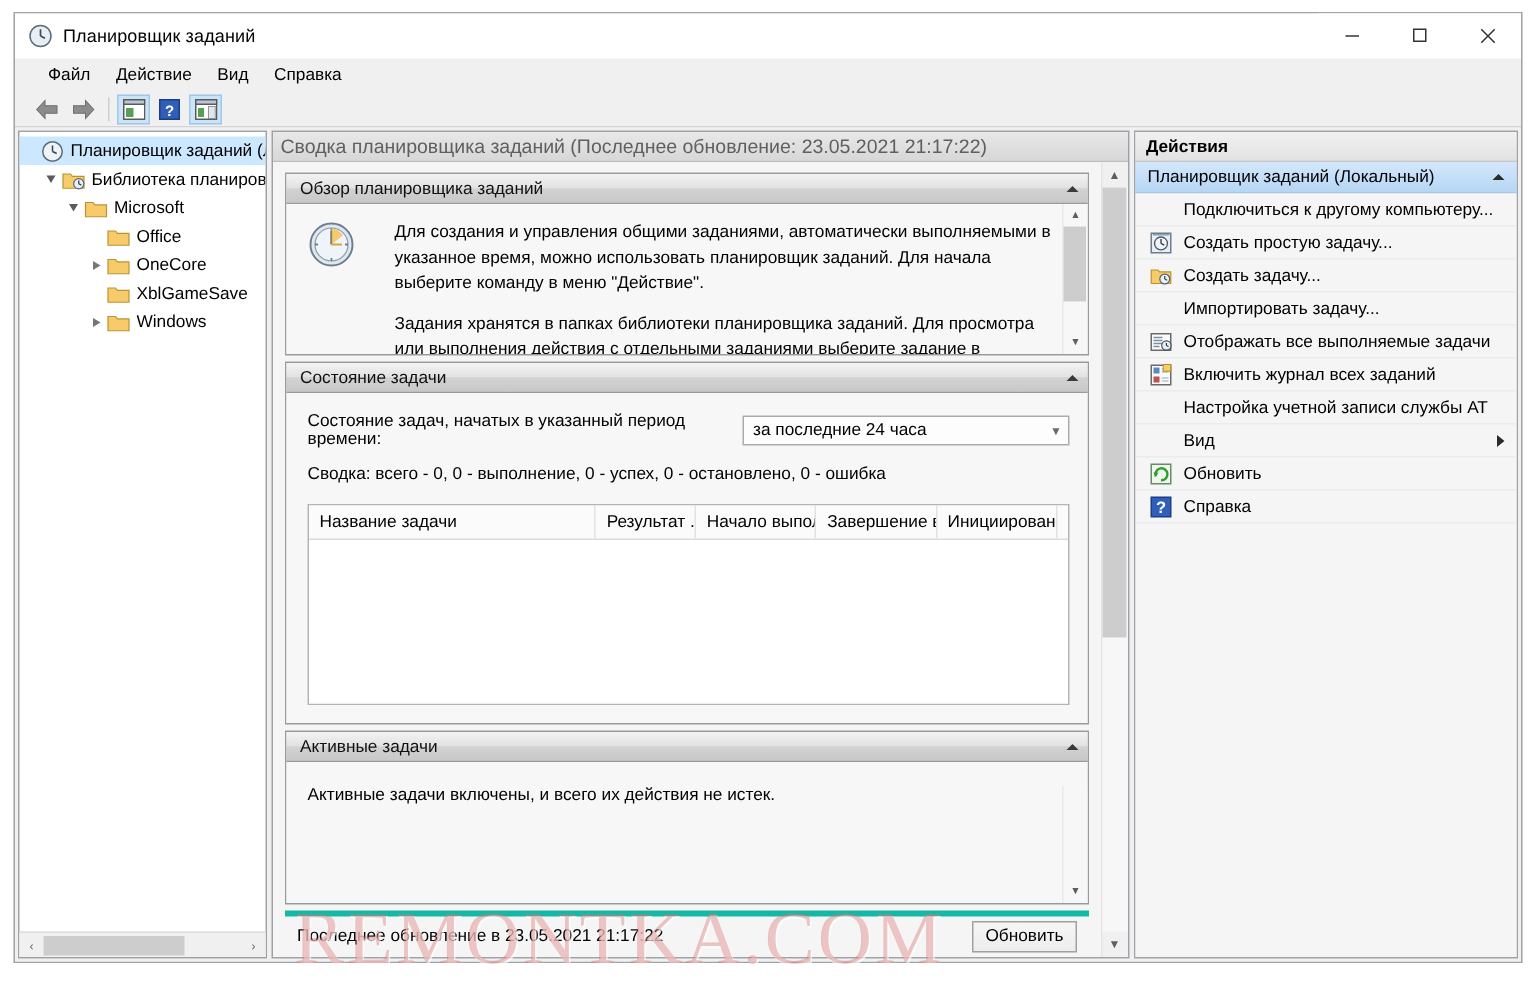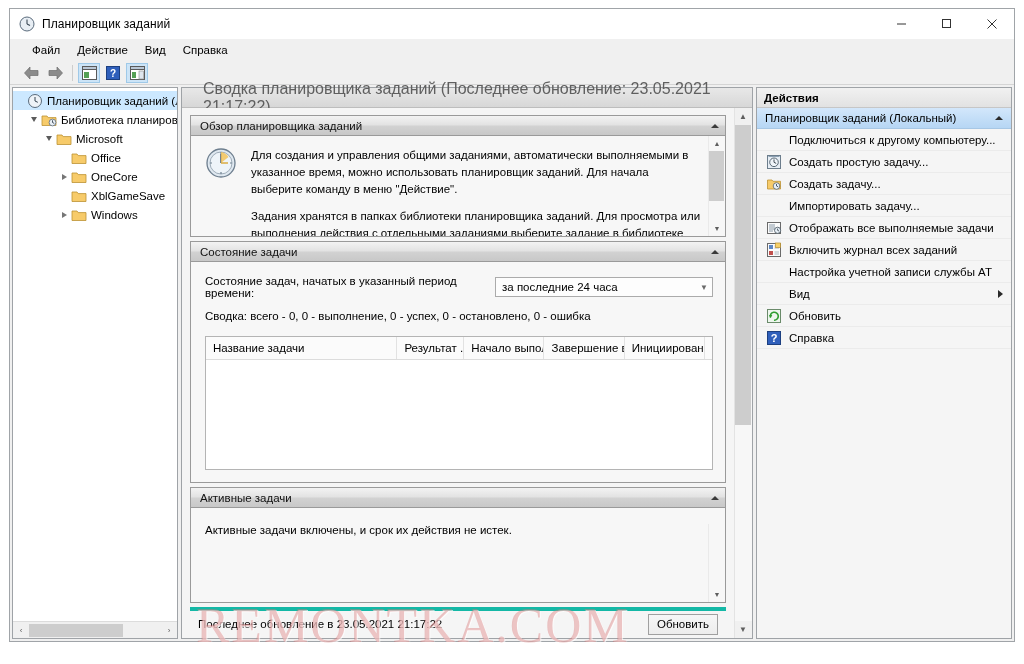--- a/index.html
+++ b/index.html
@@ -199,23 +199,23 @@
     display: flex;
     flex-direction: column;
     min-width: 0;
   }
   .mid-header {
     height: 19px;
     background: linear-gradient(to bottom,#e8e8e8 0%, #d7d7d7 100%);
     border-bottom: 1px solid #bdbdbd;
     display: flex;
     align-items: center;
-    padding-left: 21px;
+    padding-left: 5px;
     color: #5f5f5f;
-    font-size: 16px;
+    font-size: 13px;
     flex: none;
   }
   .mid-body {
     flex: 1;
     display: flex;
     min-height: 0;
     background: #f5f5f5;
     position: relative;
   }
   .mid-content {
@@ -278,20 +278,21 @@
   .overview-body {
     height: 100px;
     display: flex;
     overflow: hidden;
   }
   .overview-inner {
     flex: 1;
     display: flex;
     padding: 10px 6px 0 14px;
     min-width: 0;
+    gap: 12px;
   }
   .clock-ico { width: 32px; height: 32px; flex: none; margin-right: 14px; margin-top: 1px; }
   .ov-text { font-size: 11.5px; line-height: 17px; color: #000; padding-top:1px; }
   .ov-text p { margin: 0 0 10px 0; }
 
   .vscroll-inner {
     width: 16px;
     flex: none;
     background: #f7f7f7;
     display: flex;
@@ -699,21 +700,21 @@
             </div>
           </div>
 
           <div class="section">
             <div class="sec-header">
               <span>Активные задачи</span>
               <span class="collapse"></span>
             </div>
             <div class="sec-body active-body">
               <div class="active-inner">
-                <p>Активные задачи включены, и срок их действия не истек.</p>
+                <p>Активные задачи включены, и всего их действия не истек.</p>
               </div>
               <div class="vscroll-inner">
                 <div class="vsi-track"></div>
                 <div class="vsi-arrow">▼</div>
               </div>
             </div>
           </div>
 
           <div class="mid-footer">
             <span class="footer-text">Последнее обновление в 23.05.2021 21:17:22</span>

